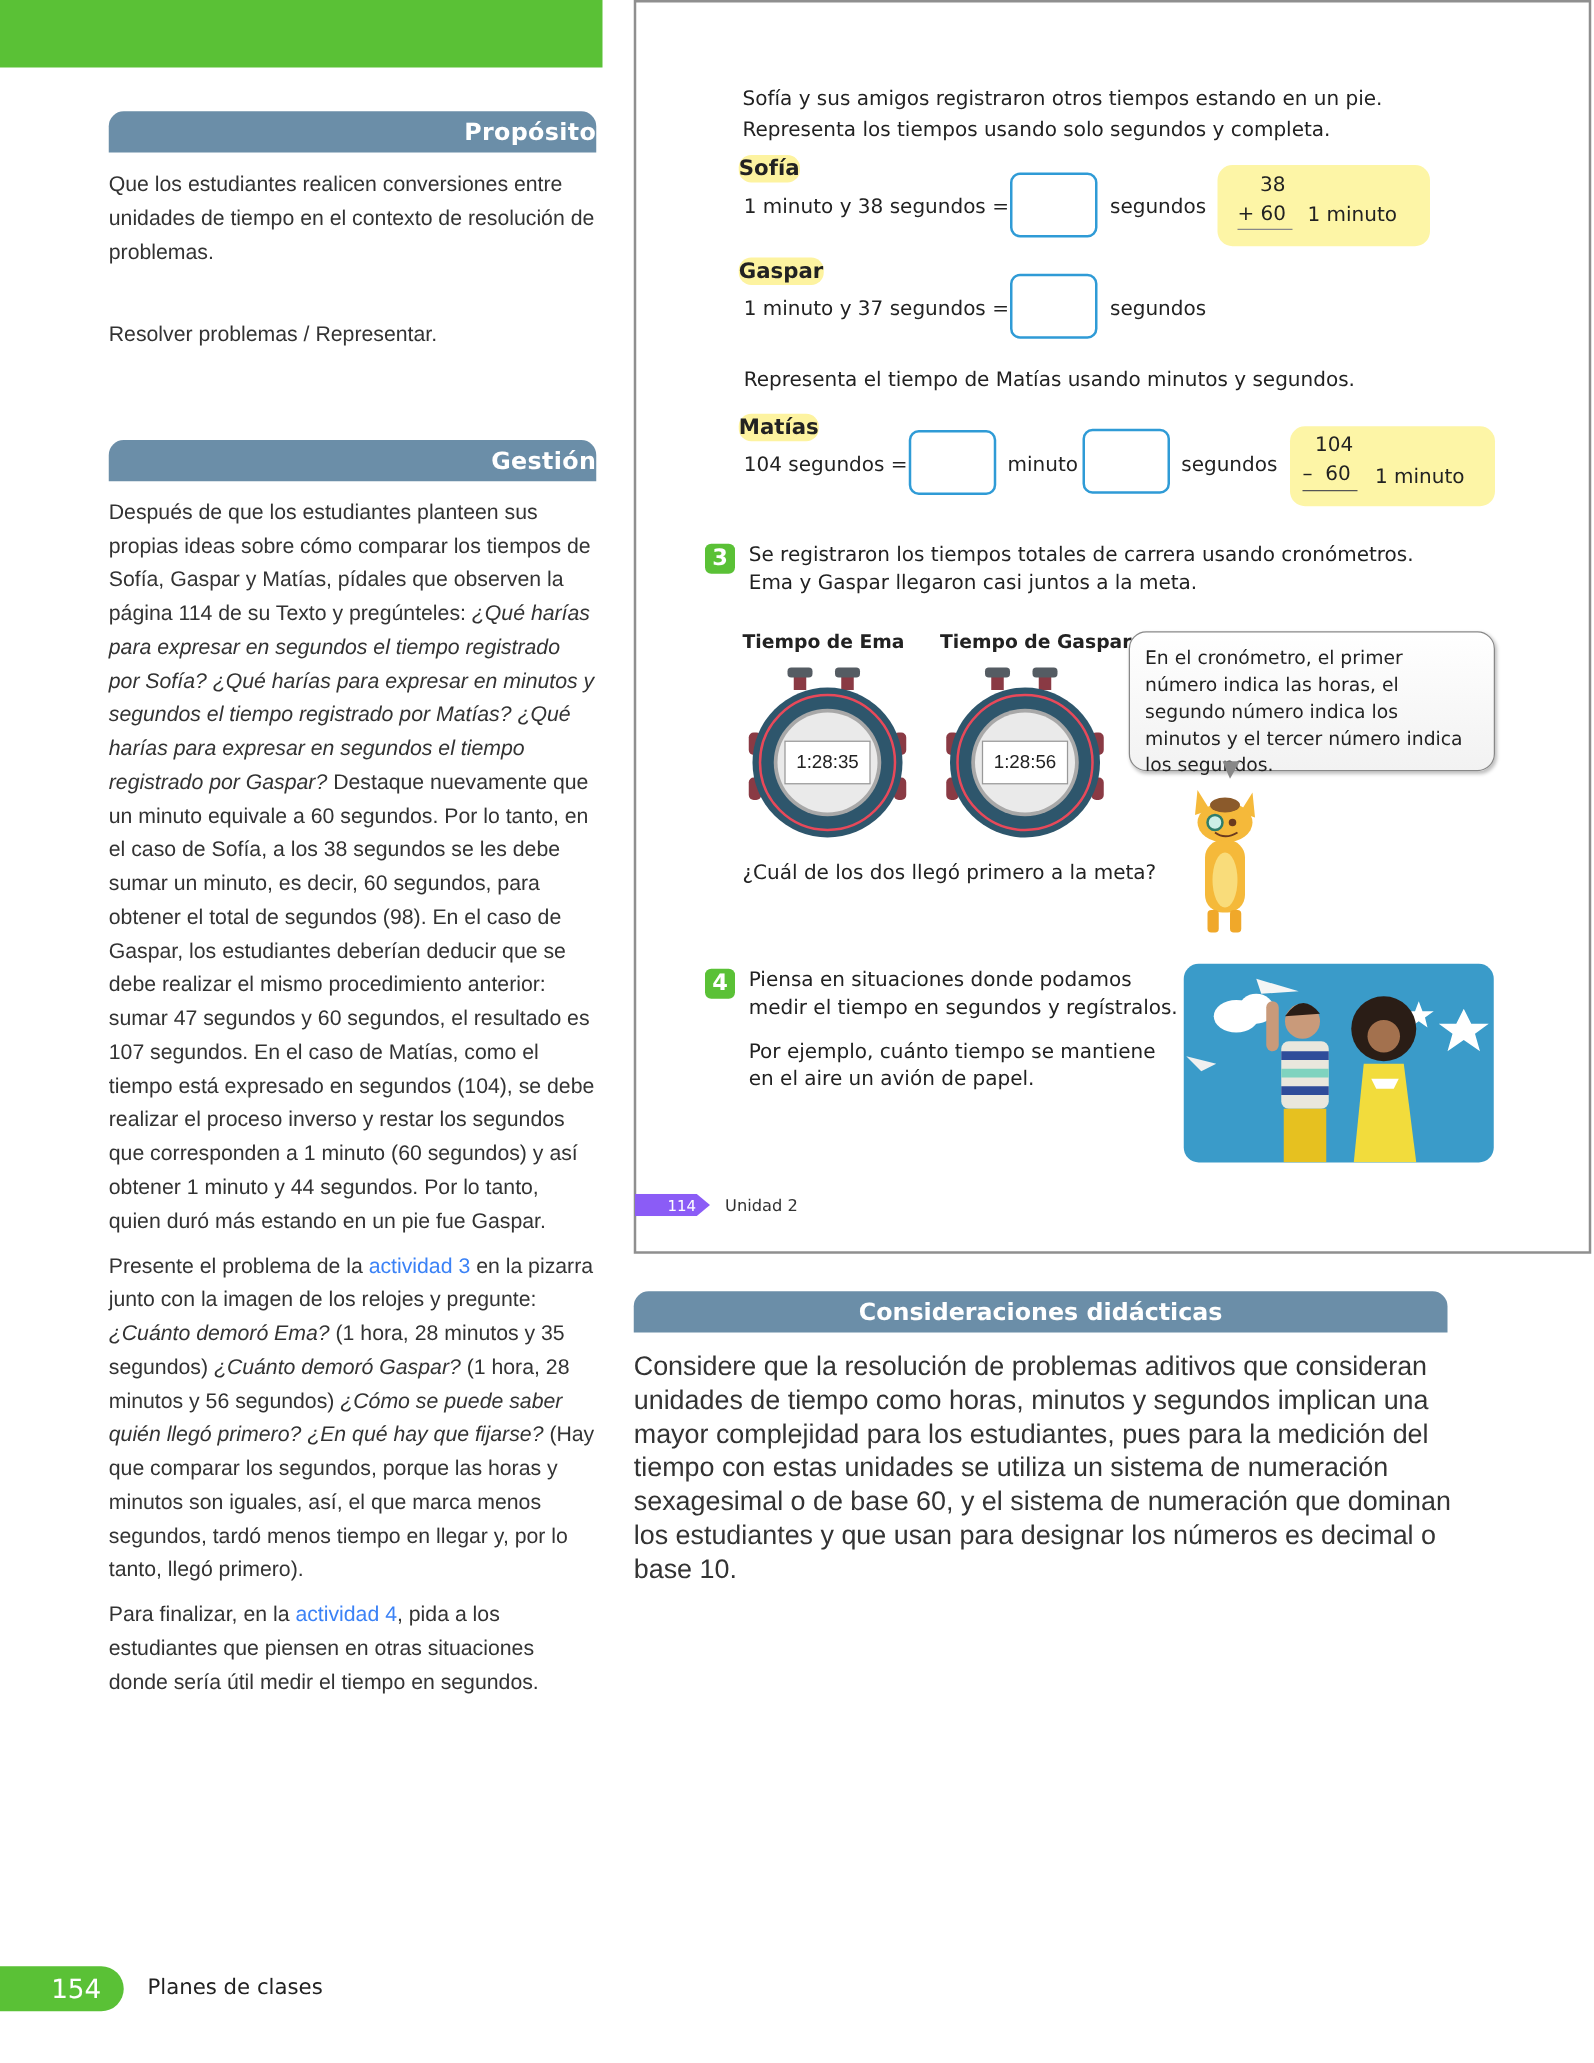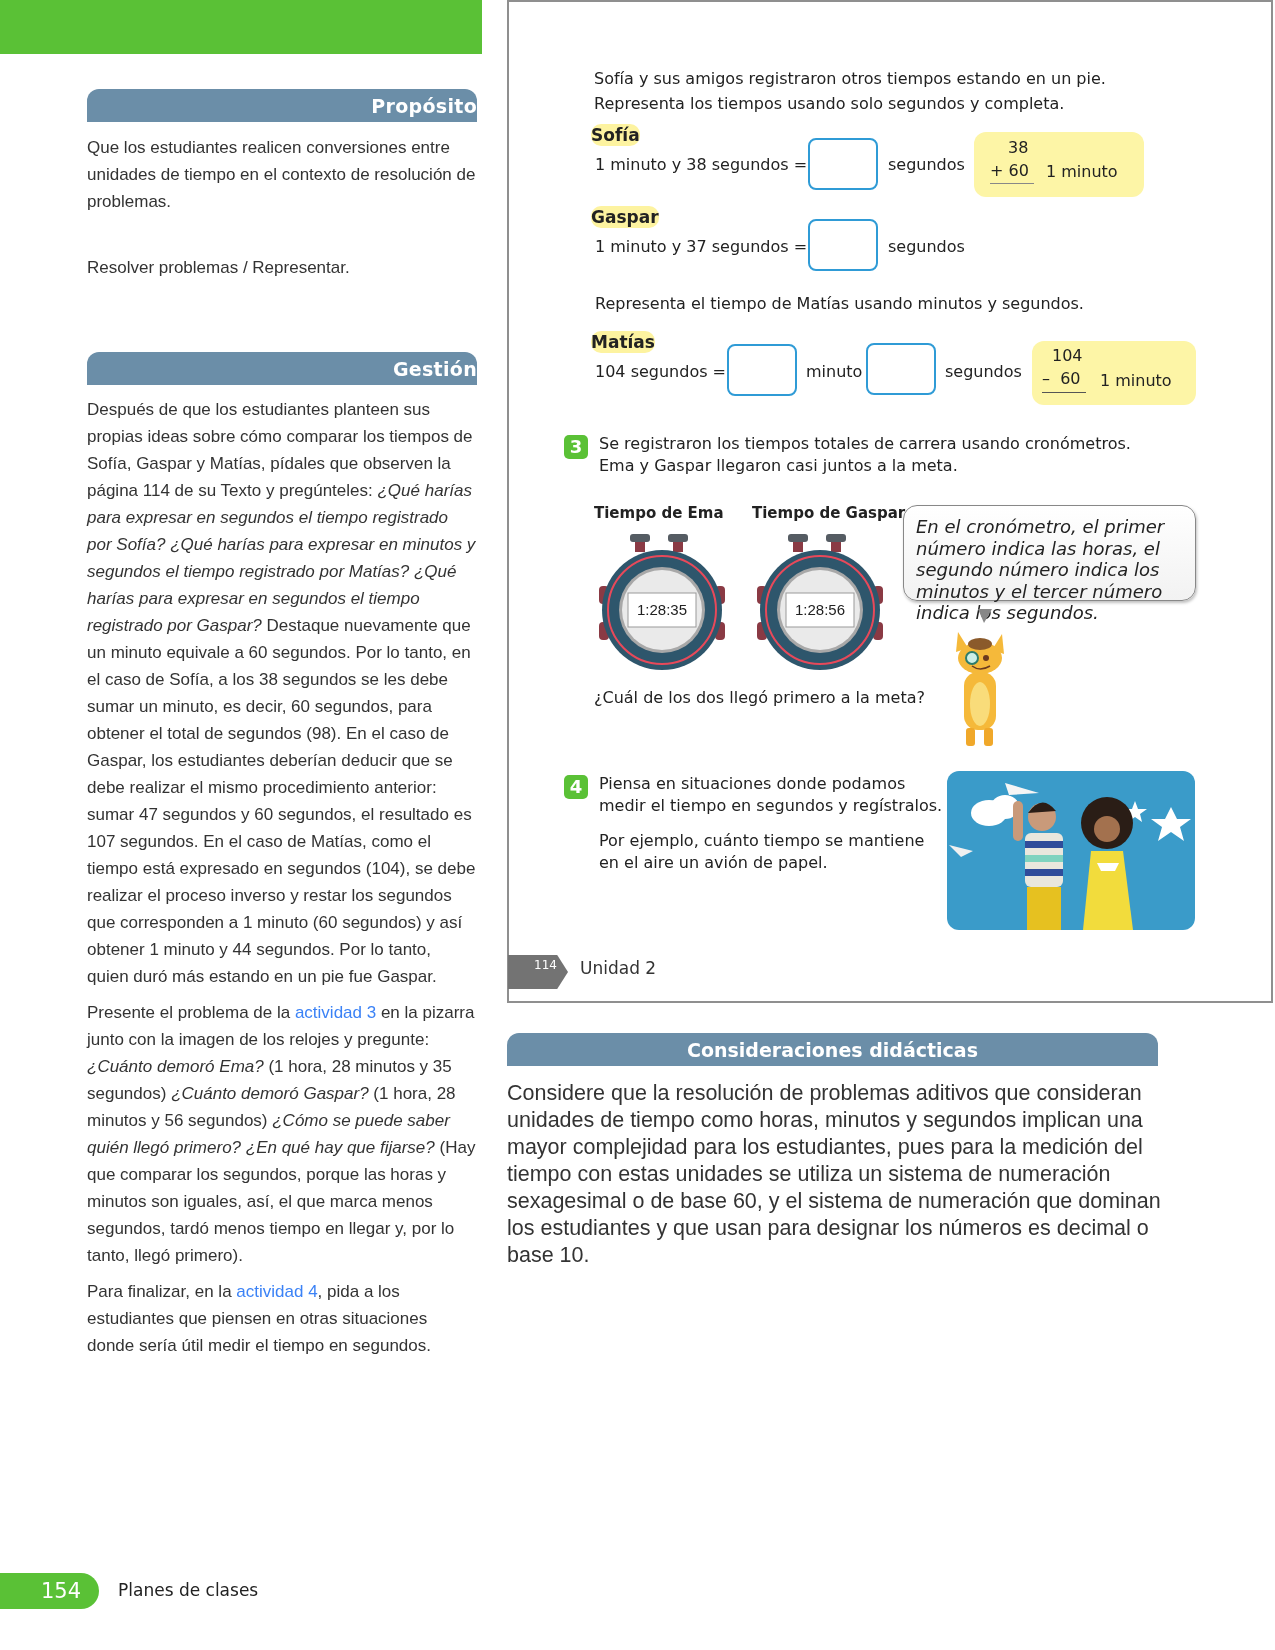--- a/index.html
+++ b/index.html
@@ -16,25 +16,25 @@
   
   .inner { position:absolute; left:507px; top:0; width:766px; height:1003px;
            border:2px solid #8f8f8f; border-top:2px solid #8f8f8f; box-sizing:border-box; background:#fff; }
   .ws { font-family:"DejaVu Sans", sans-serif; font-size:16px; color:#222; }
   .abs { position:absolute; }
   .name-tag { background:#fdf3a0; border-radius:10px; padding:1px 0; font-weight:bold; font-size:17px; display:inline-block; }
   .ansbox { position:absolute; width:70px; height:52px; border:2px solid #2f9bd6; border-radius:8px; box-sizing:border-box; background:#fff; }
   .ybox { position:absolute; background:#fdf5a6; border-radius:12px; }
   .numbadge { position:absolute; width:24px; height:24px; background:#5ac136; color:#fff; border-radius:5px;
               font-weight:bold; font-size:18px; text-align:center; line-height:24px; font-family:"DejaVu Sans", sans-serif; }
-  .bubble { position:absolute; left:903px; top:505px; width:293px; height:96px; border:1.5px solid #888; border-radius:14px;
+  .bubble { position:absolute; left:903px; top:505px; width:293px; height:112px; border:1.5px solid #888; border-radius:14px;
             background:linear-gradient(#ffffff, #f2f2f2); box-shadow:1px 2px 3px rgba(0,0,0,0.25); box-sizing:border-box;
-            padding:10px 12px; font-size:18px; line-height:21.5px;font-style:italic; }
+            padding:10px 12px; font-size:15px; line-height:21.5px; }
   .photo { position:absolute; left:947px; top:771px; width:248px; height:159px; border-radius:12px; background:#3a9bc9; overflow:hidden; }
-  .pagetab { position:absolute; height:34px; background:#737373; color:#fff; }
+  .pagetab { position:absolute; height:18px; background:#8b5cf6; color:#fff; }
   .consid-hdr { position:absolute; left:507px; top:1033px; width:651px; height:33px; background:#6b8ea8; border-radius:12px 12px 0 0;
                 color:#fff; text-align:center; font-family:"DejaVu Sans", sans-serif; font-weight:bold; font-size:19px; line-height:34px; }
   .consid-text { position:absolute; left:507px; top:1080px; width:660px; font-size:21.5px; line-height:27px; color:#333; margin:0; }
   .footer-tab { position:absolute; left:0; top:1573px; width:99px; height:36px; background:#5ac136; border-radius:0 18px 18px 0;
                 color:#fff; font-family:"DejaVu Sans", sans-serif; font-size:21px; line-height:36px; text-align:right; box-sizing:border-box; padding-right:18px; }
   .footer-label { position:absolute; left:118px; top:1580px; font-family:"DejaVu Sans", sans-serif; font-size:17px; color:#222; }
 </style>
 </head>
 <body>
 
@@ -196,19 +196,19 @@
     <circle cx="160" cy="52" r="26" fill="#2a1d16"></circle>
       <circle cx="160" cy="58" r="13" fill="#a3714e"></circle>
     <path d="M144,80 L176,80 L186,159 L136,159 Z" fill="#f2dc3c"></path>
     <polygon points="150,92 172,92 168,100 154,100" fill="#fff"></polygon>
   </svg>
 </div>
 
 <div class="pagetab" style="left:508px; top:955px; width:60px; clip-path:polygon(0 0, 82% 0, 100% 50%, 82% 100%, 0 100%);">
   <span class="abs" style="left:26px; top:3px; font-family:'DejaVu Sans',sans-serif; font-size:12px;">114</span>
 </div>
-<div class="abs" style="left:580px; top:958px; font-family:'DejaVu Sans',sans-serif; font-size:17px; color:#333;">Unidad 2</div>
+<div class="abs" style="left:580px; top:958px; font-family:'DejaVu Sans',sans-serif; font-size:13px; color:#333;">Unidad 2</div>
 
 <div class="consid-hdr">Consideraciones didácticas</div>
 <p class="consid-text">Considere que la resolución de problemas aditivos que consideran unidades de tiempo como horas, minutos y segundos implican una mayor complejidad para los estudiantes, pues para la medición del tiempo con estas unidades se utiliza un sistema de numeración sexagesimal o de base 60, y el sistema de numeración que dominan los estudiantes y que usan para designar los números es decimal o base 10.</p>
 
 <div class="footer-tab"><span>154</span></div>
 <div class="footer-label">Planes de clases</div>
 
 </body></html>

